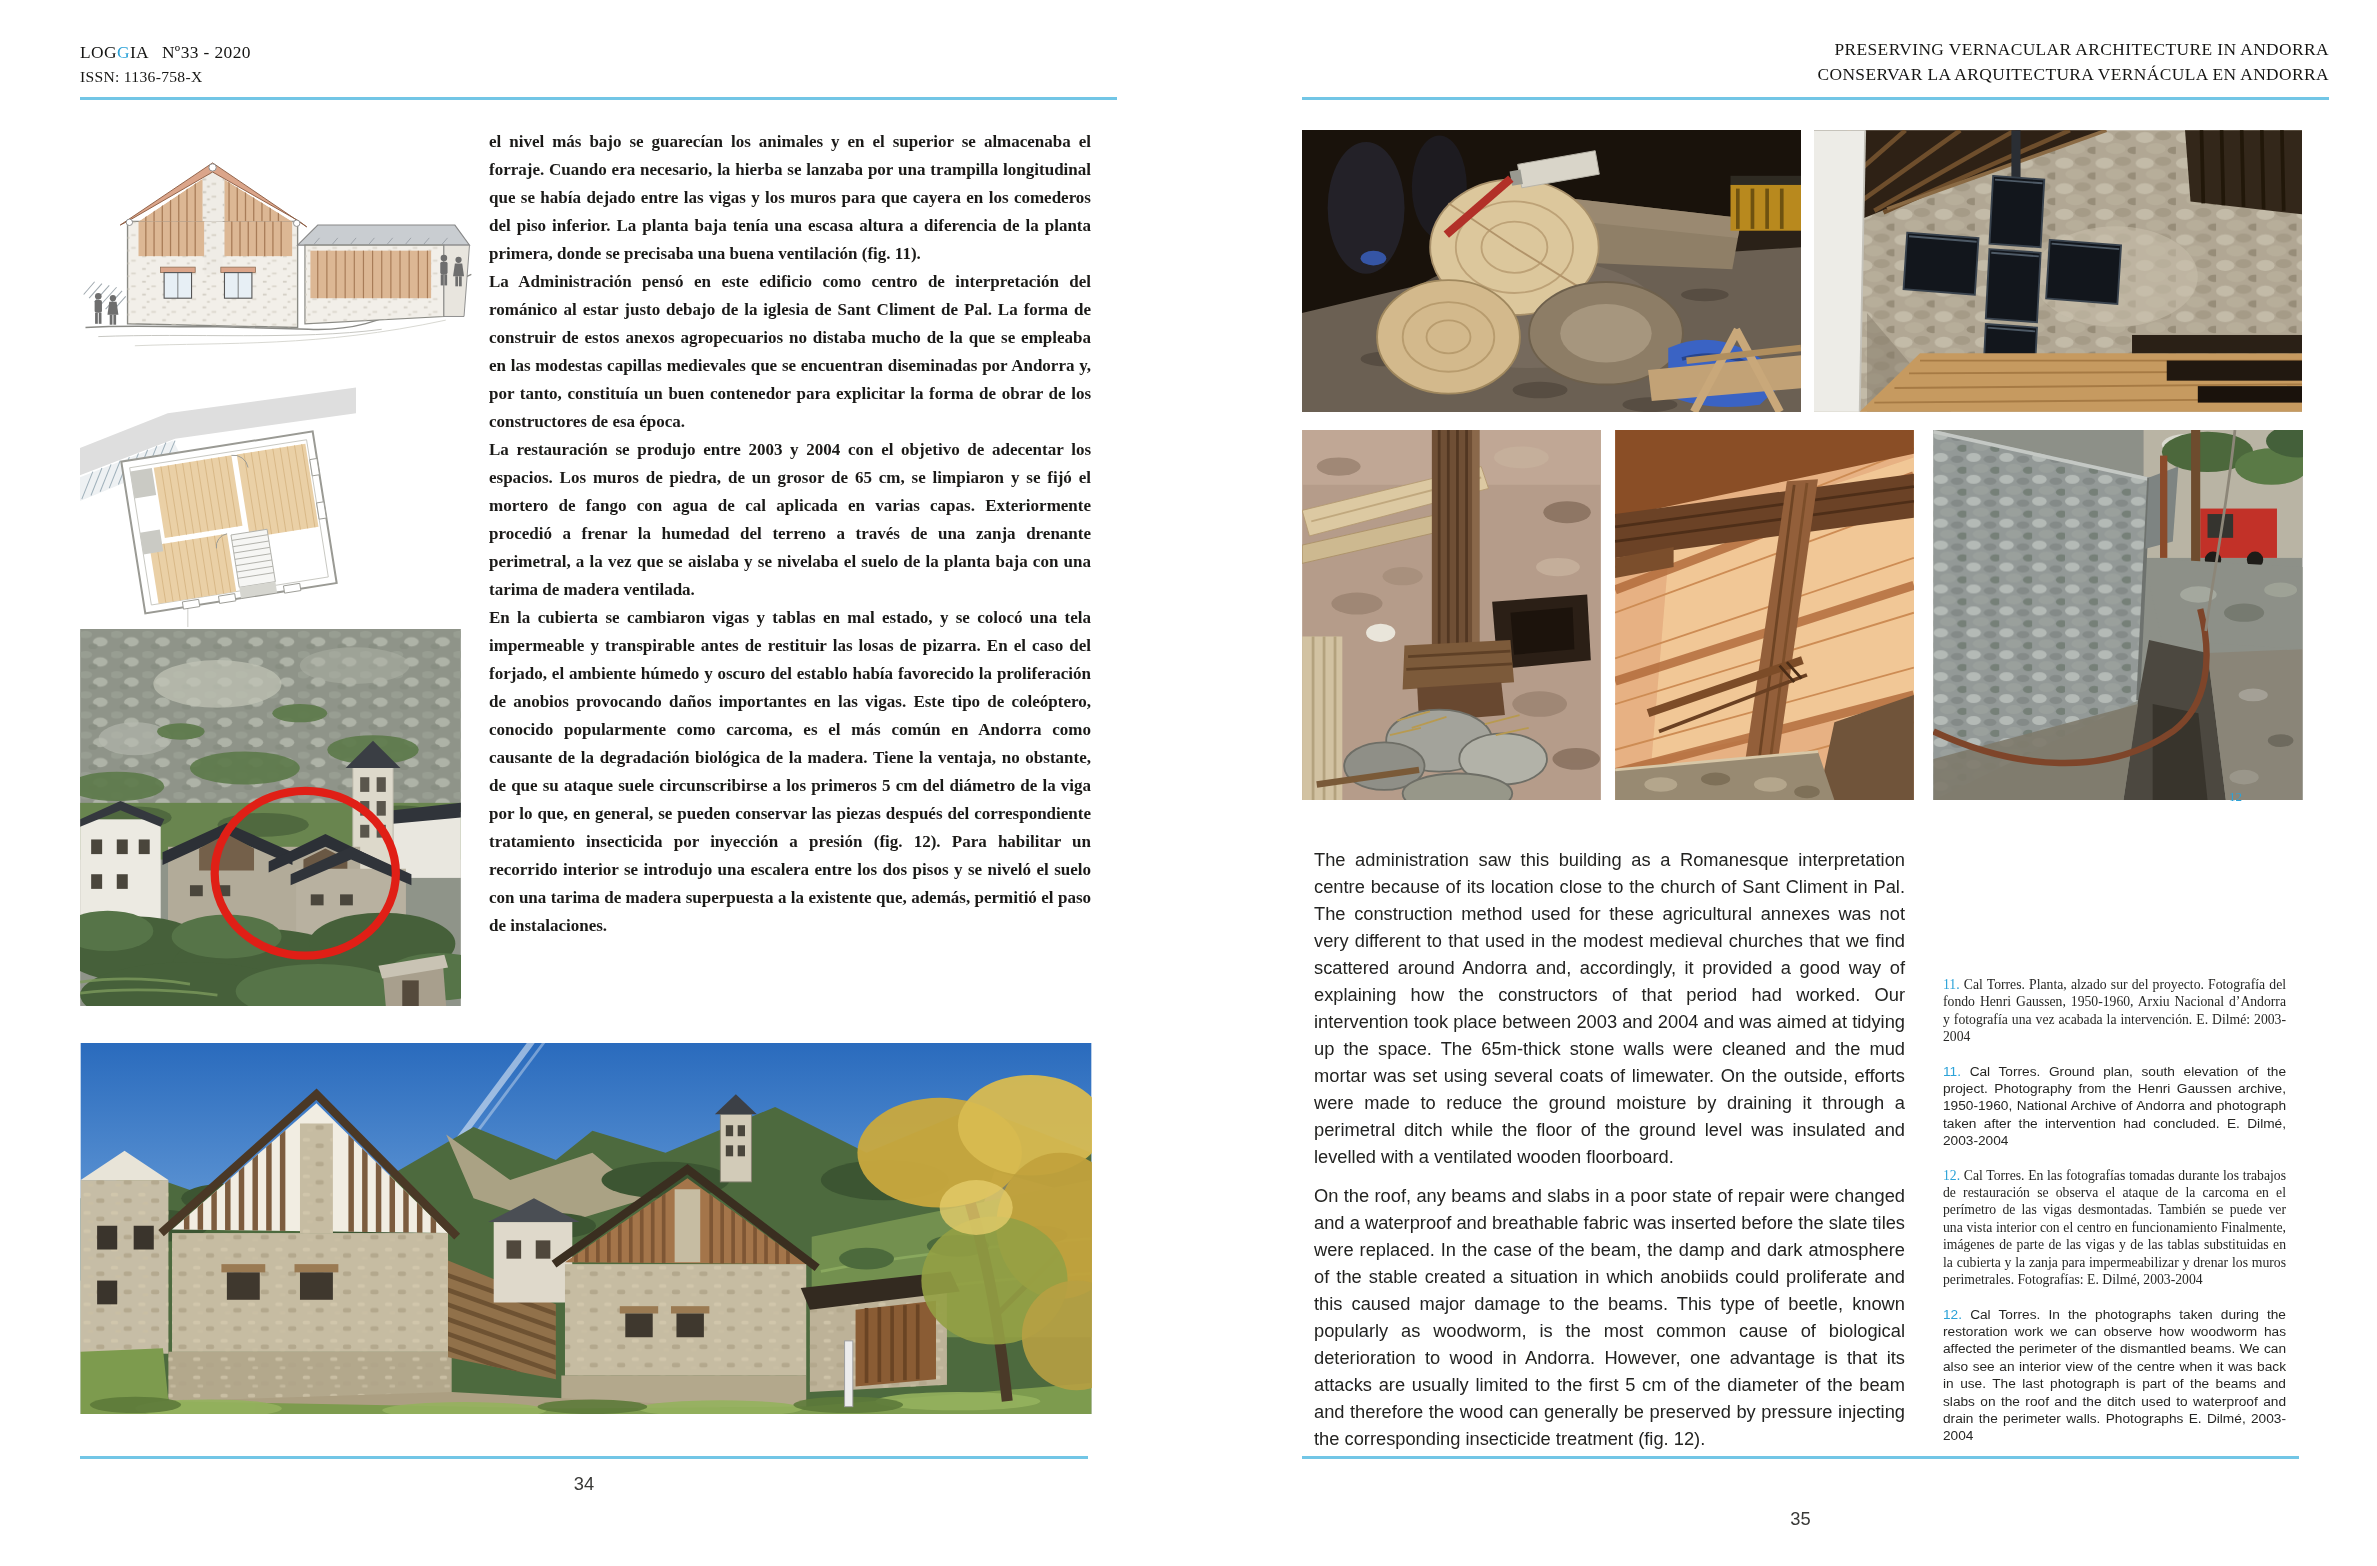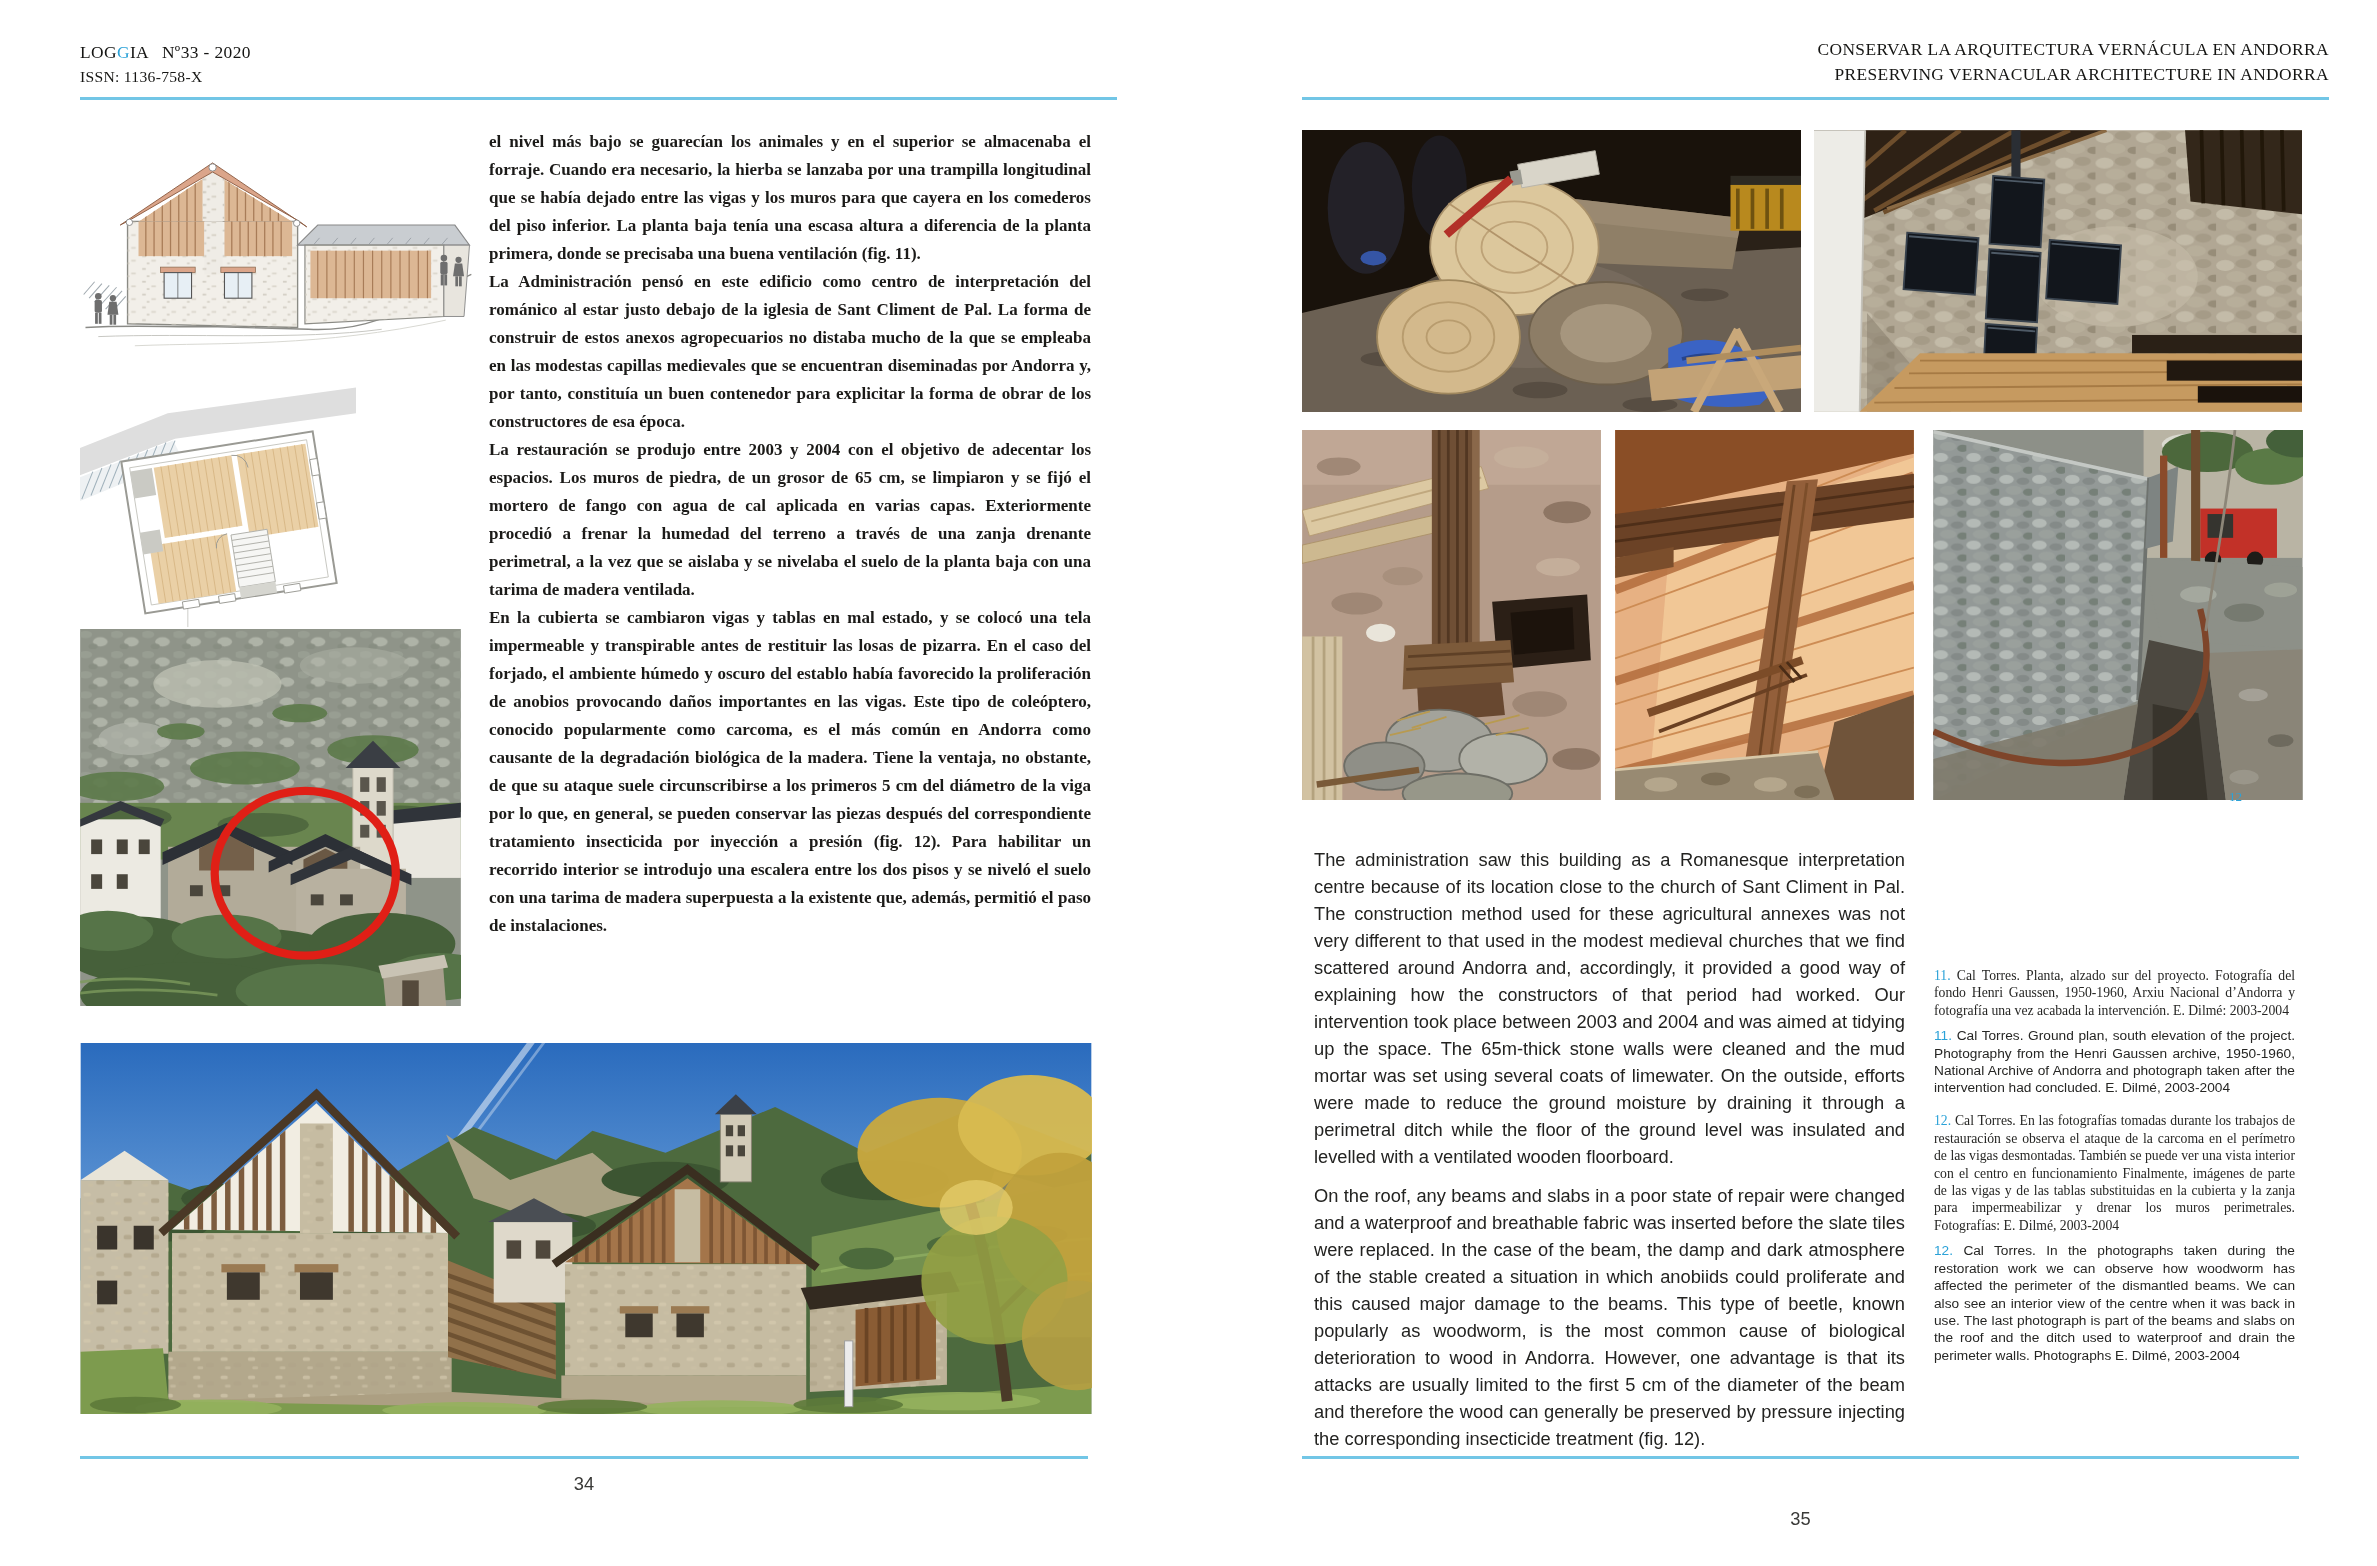--- a/index.html
+++ b/index.html
@@ -9,21 +9,21 @@
   .sans{font-family:"Liberation Sans","DejaVu Sans",sans-serif;}
   .rule{position:absolute;height:2.7px;background:#72c6e6;}
   .hdr{font-size:17.4px;letter-spacing:0.4px;color:#151513;line-height:24px;white-space:nowrap;}
   .hdr-small{font-size:15.6px;letter-spacing:0.3px;color:#151513;}
   .accent{color:#2ba2d8;}
   .fig-num{color:#2ba2d8;font-size:13px;text-align:left;}
   .es-body{font-size:17px;line-height:28px;text-align:justify;color:#1b1a18;font-weight:bold;}
   .es-body p{margin:0;}
   .en-body{font-size:18.3px;line-height:27px;text-align:justify;color:#232321;}
   .en-body p{margin:12px;}
-  .cap{font-size:13.7px;line-height:17.4px;text-align:justify;color:#262624;margin:8px;}
+  .cap{font-size:13.7px;line-height:17.4px;text-align:justify;color:#262624;margin:17px;}
   .cap .num{color:#2ba2d8;}
   .cap-gap{margin-top:15.6px;}
   .cap-sm-gap{margin-top:4.6px;}
   .pagenum{font-size:18.3px;color:#3a3a38;text-align:center;}
   svg{display:block;}
 </style>
 </head>
 <body>
 
 <div id="spread">
@@ -544,22 +544,22 @@
       <ellipse cx="1000" cy="260" rx="80" ry="70" fill="#93a044" opacity=".9"></ellipse>
       <ellipse cx="1090" cy="320" rx="60" ry="60" fill="#b7a042" opacity=".9"></ellipse>
       <ellipse cx="980" cy="180" rx="40" ry="30" fill="#e3cc6a" opacity=".8"></ellipse>
     </g>
   </svg>
 
   <div class="rule" style="left:80px;top:1456px;width:1008px;"></div>
   <div class="abs sans pagenum" style="left:80px;top:1473px;width:1008px;">34</div>
 
   <div class="abs serif hdr" style="left:1302px;top:37px;width:1027px;text-align:right;line-height:25px;">
+    <div>PRESERVING VERNACULAR ARCHITECTURE IN ANDORRA</div>
     <div>CONSERVAR LA ARQUITECTURA VERNÁCULA EN ANDORRA</div>
-    <div>PRESERVING VERNACULAR ARCHITECTURE IN ANDORRA</div>
   </div>
 
   <div class="rule" style="left:1302px;top:97px;width:1027px;"></div>
 
   <svg class="abs" style="left:1302px;top:130px;" width="499" height="282" viewBox="0 0 545 308">
     <rect width="545" height="308" fill="#19120b"></rect>
     <ellipse cx="70" cy="85" rx="42" ry="72" fill="#262630" opacity=".8"></ellipse>
     <ellipse cx="150" cy="62" rx="30" ry="56" fill="#20202a" opacity=".7"></ellipse>
     <rect x="300" y="96" width="245" height="42" fill="#2a2118"></rect>
     <polygon points="0,200 210,150 545,128 545,308 0,308" fill="#6b6053"></polygon>

